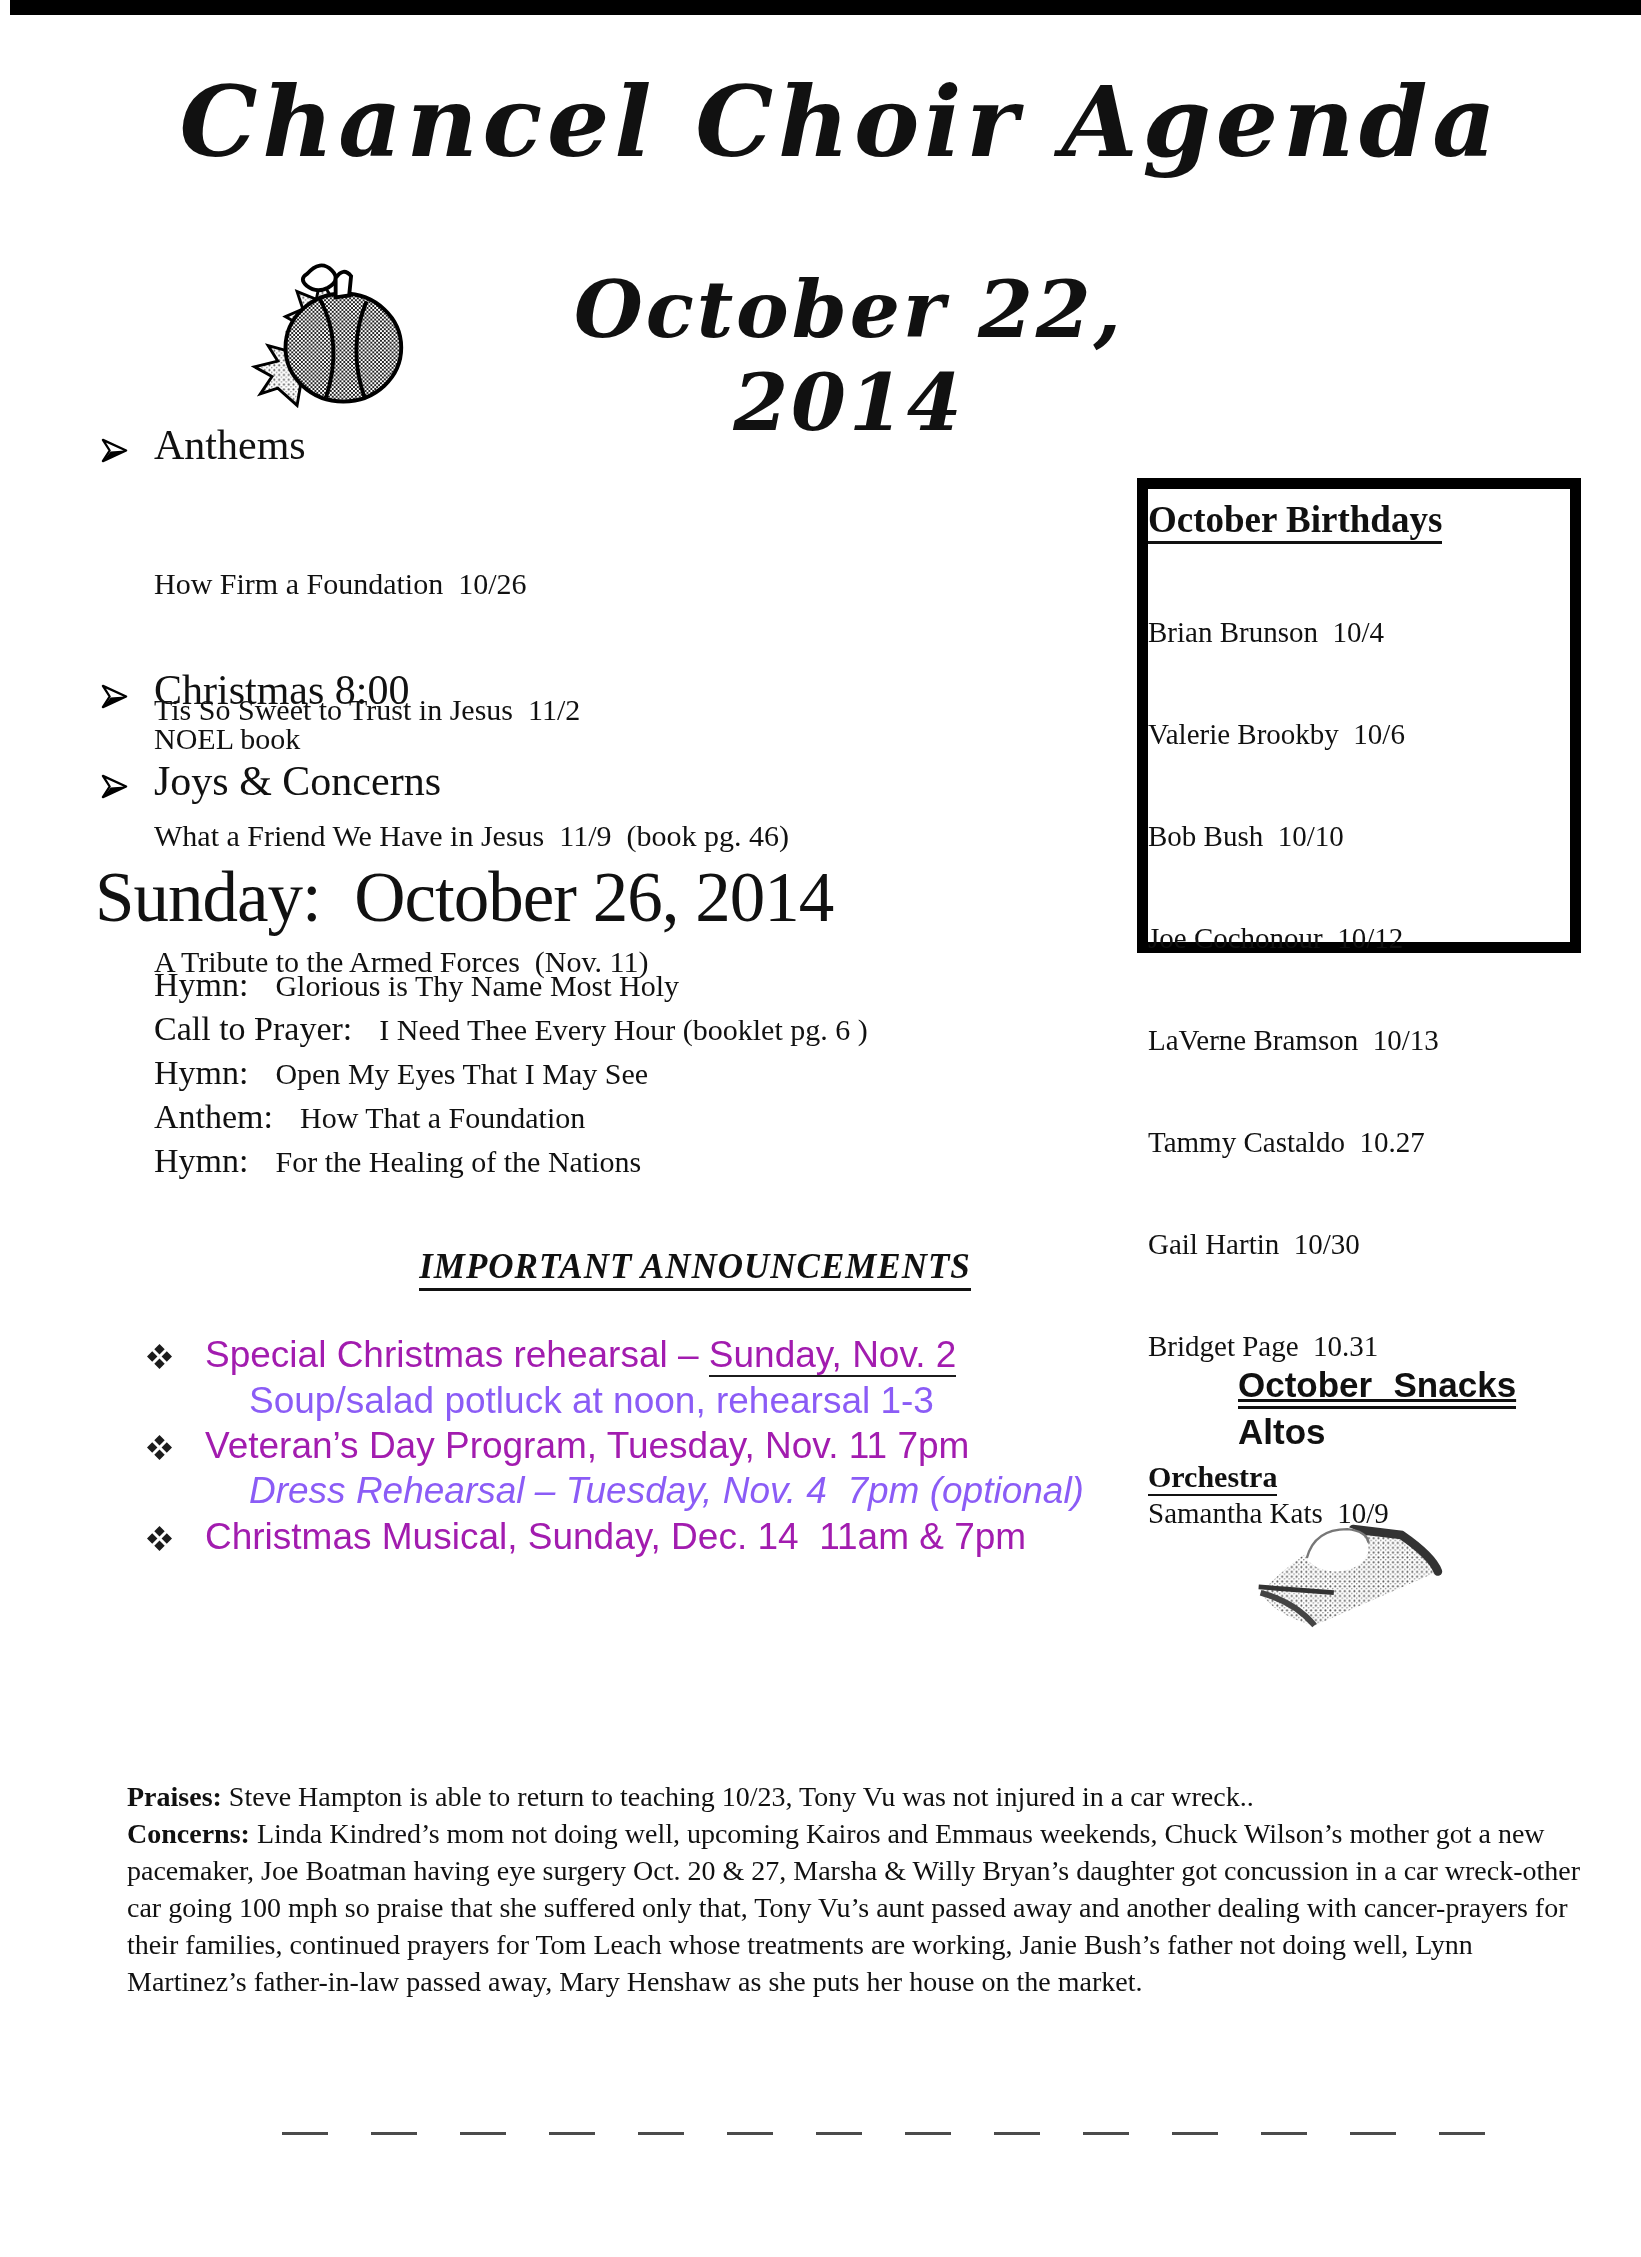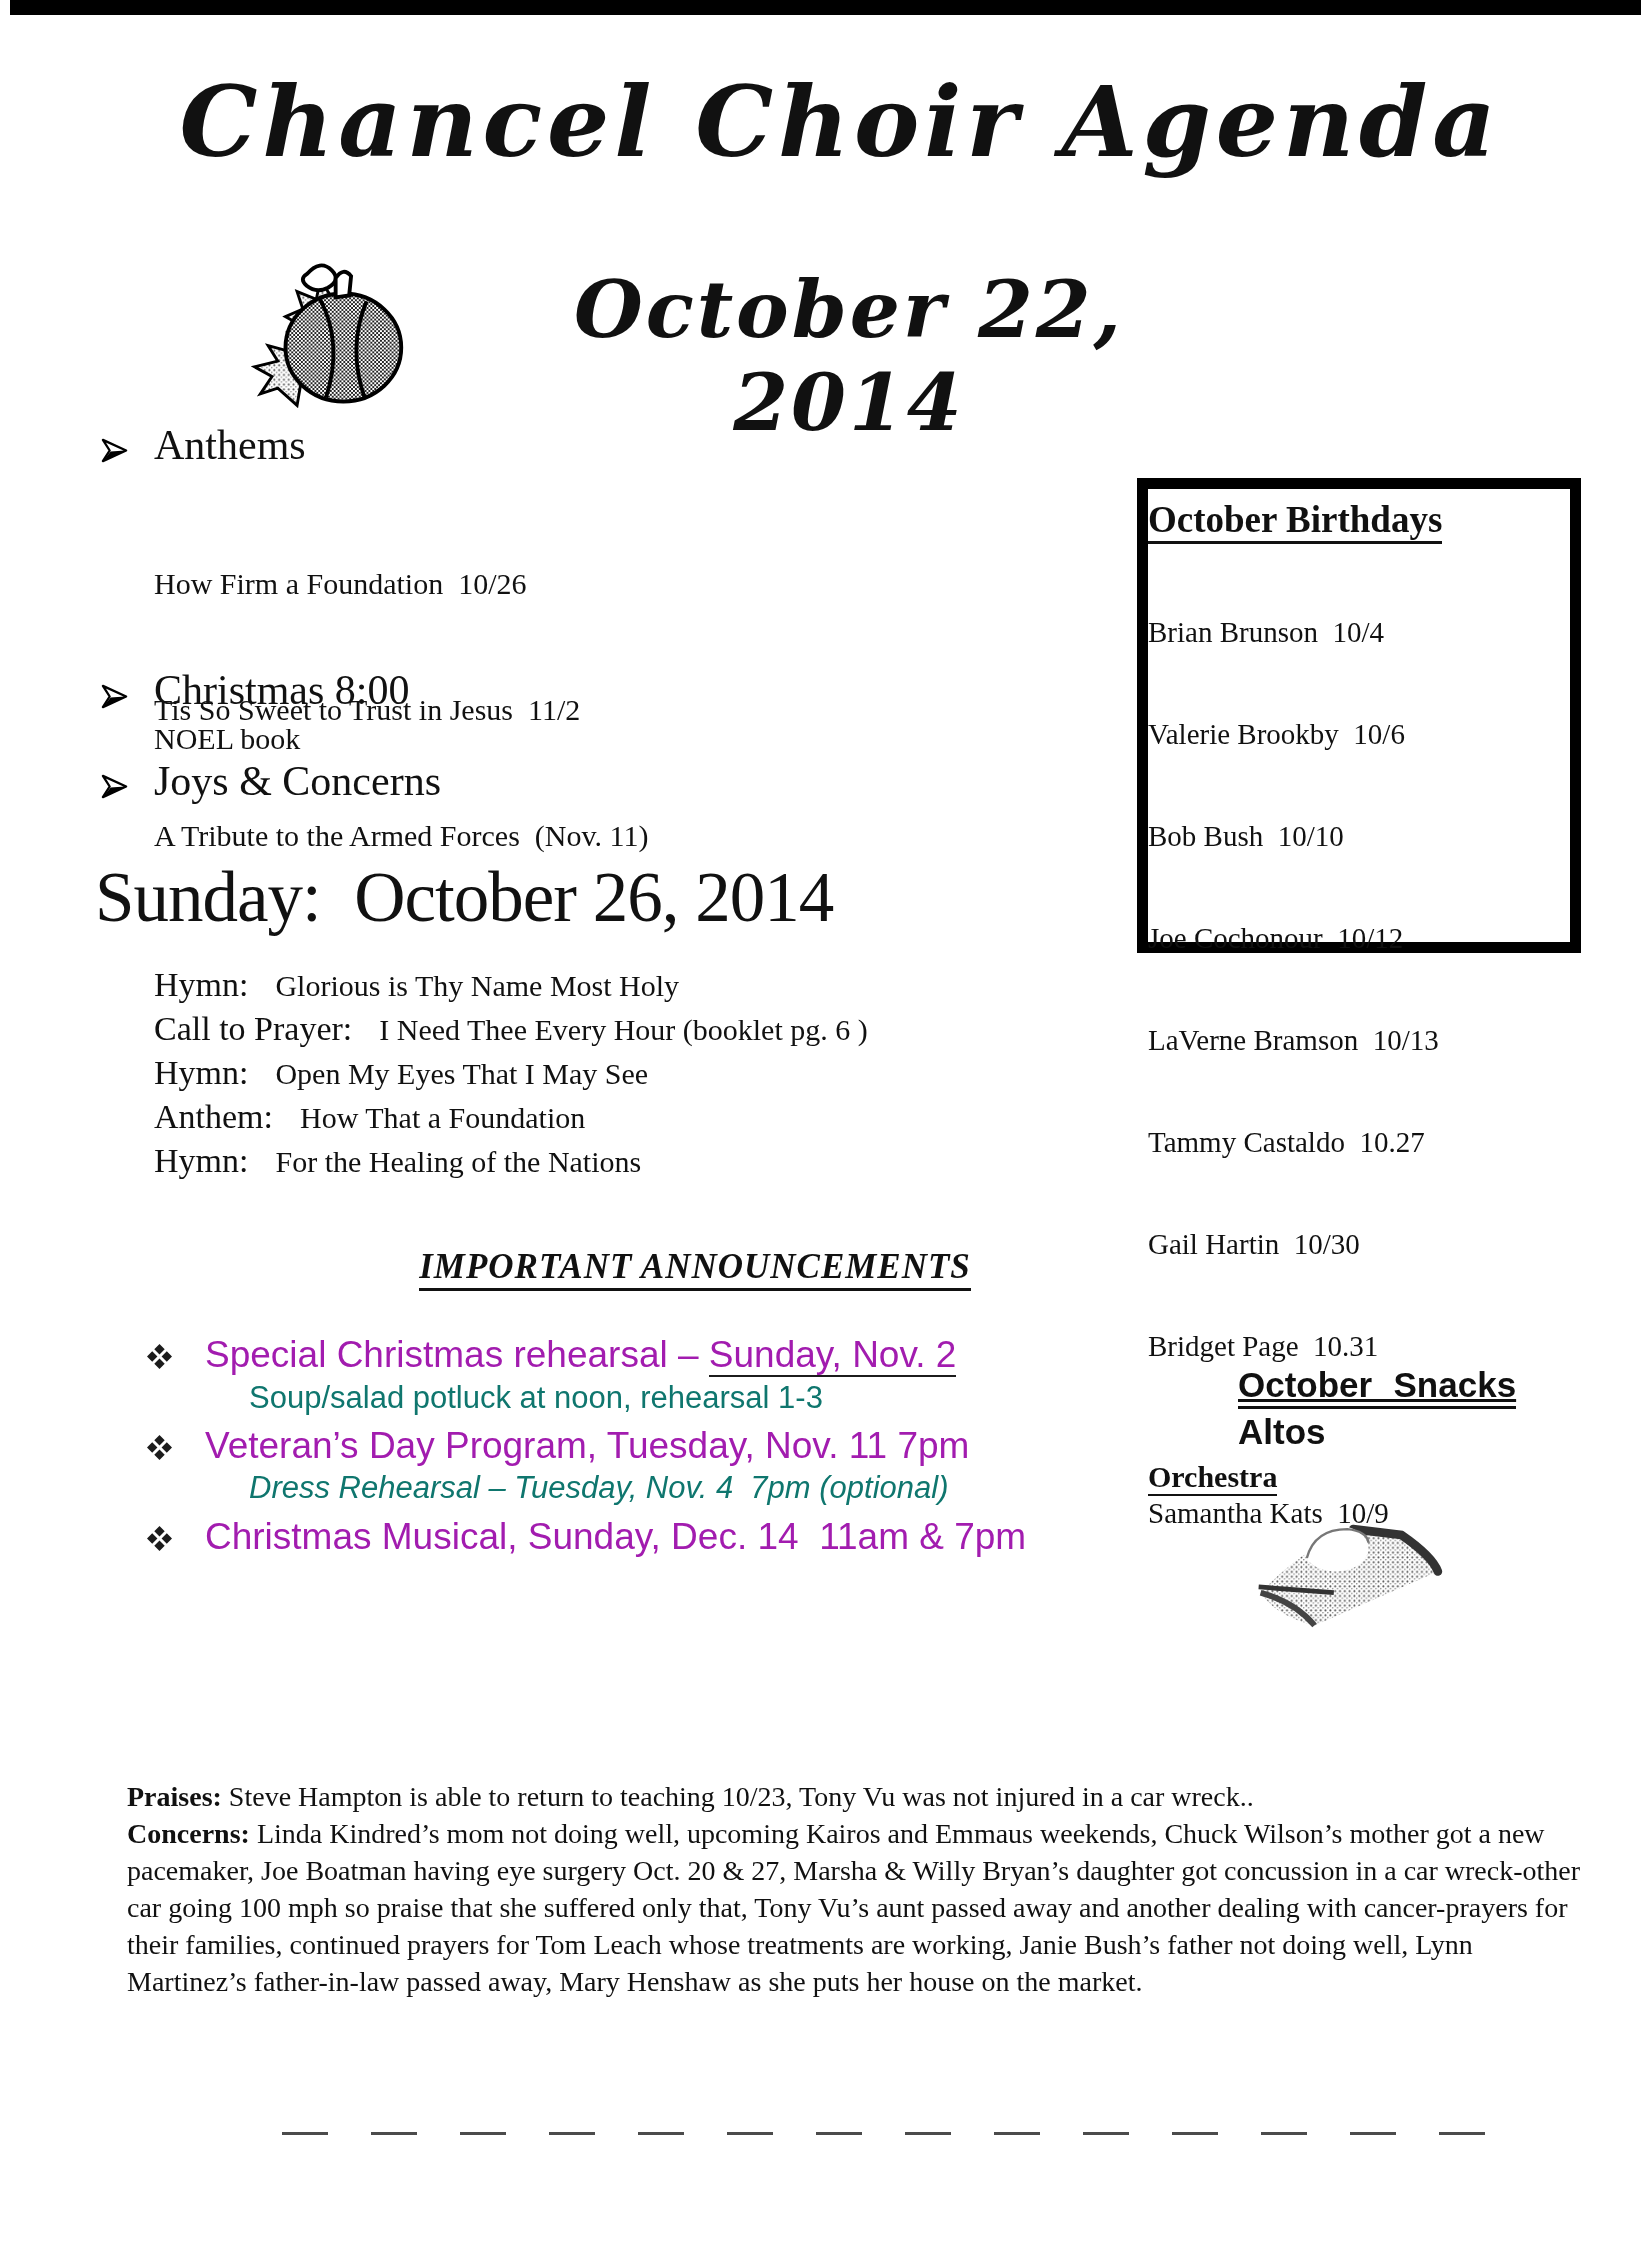--- a/index.html
+++ b/index.html
@@ -45,21 +45,21 @@
   .service .row{height:44px;}
   .service .lbl{font-size:34px;margin-right:27px;}
   .service .val{font-size:30px;}
   
   .ann-title{left:309px;top:1247px;width:772px;text-align:center;
     font-size:35px;font-weight:bold;font-style:italic;}
   .ann-title span{border-bottom:3.9px solid #111;padding-bottom:1.9px;letter-spacing:1px;}
   .sans{font-family:"Liberation Sans","DejaVu Sans",sans-serif;}
   .ann-item{font-size:37px;color:#a21caf;}
   .ann-item .u{border-bottom:2.9px solid #1c1c1c;}
-  .ann-sub{font-size:31px;color:#0f766e;}
+  .ann-sub{font-size:37px;color:#8b5cf6;}
   .it{font-style:italic;}
   .diamond{width:25px;height:25px;}
   
   .snacks-title{left:1238px;top:1365px;font-size:35px;font-weight:bold;word-spacing:11.6px;}
   .snacks-title span{border-bottom:3.9px solid #111;padding-bottom:1.9px;text-decoration:underline;}
   .snacks-group{left:1238px;top:1412px;font-size:35px;font-weight:bold;}
   
   .notes{left:127px;top:1778px;width:1460px;font-size:28px;line-height:37px;}
   .notes b{font-weight:bold;}
   
@@ -109,20 +109,21 @@
   <svg width="29" height="29" viewBox="0 0 30 30">
     <path d="M3 4 L27 15 L3 26 L10 15 Z" fill="#fff" stroke="#000" stroke-width="2.4" stroke-linejoin="round"></path>
     <path d="M4 25 L26 15 L11 16 Z" fill="#000"></path>
   </svg>
 </div>
 <div class="abs heading" style="left:154px;top:423px">Anthems</div>
 
 <div class="abs list pre" style="left:154px;top:479px">
   <div>How Firm a Foundation  10/26</div>
   <div>Tis So Sweet to Trust in Jesus  11/2</div>
+  <div>What a Friend We Have in Jesus  11/9  (book pg. 46)</div>
   <div>A Tribute to the Armed Forces  (Nov. 11)</div>
 </div>
 
 <div class="abs arrow" style="left:100px;top:682px">
   <svg width="29" height="29" viewBox="0 0 30 30">
     <path d="M3 4 L27 15 L3 26 L10 15 Z" fill="#fff" stroke="#000" stroke-width="2.4" stroke-linejoin="round"></path>
     <path d="M4 25 L26 15 L11 16 Z" fill="#000"></path>
   </svg>
 </div>
 <div class="abs heading" style="left:154px;top:668px">Christmas 8:00</div>

